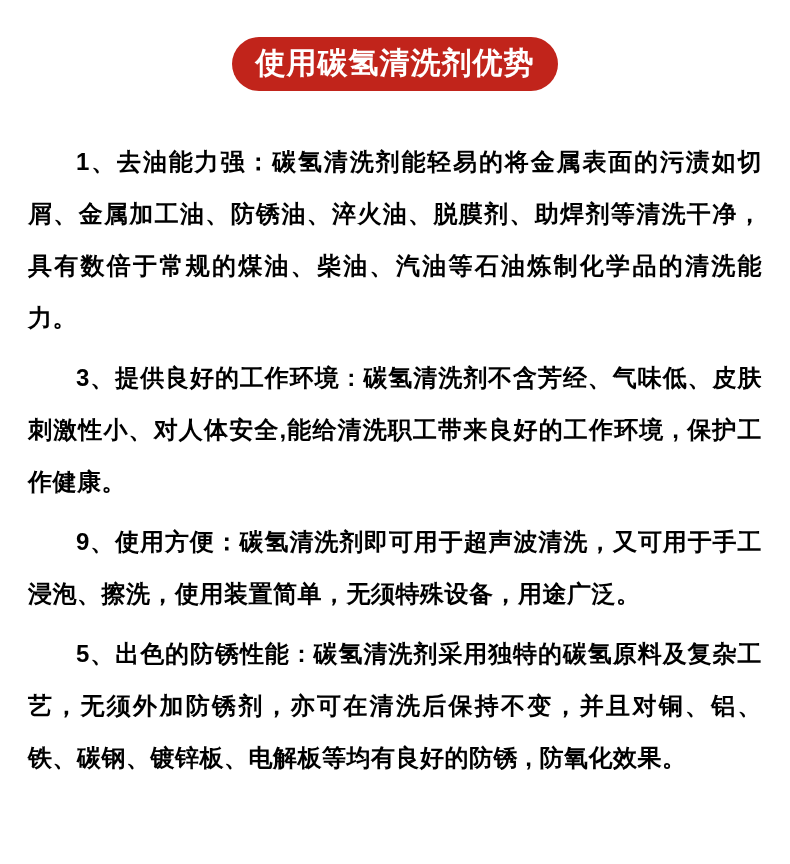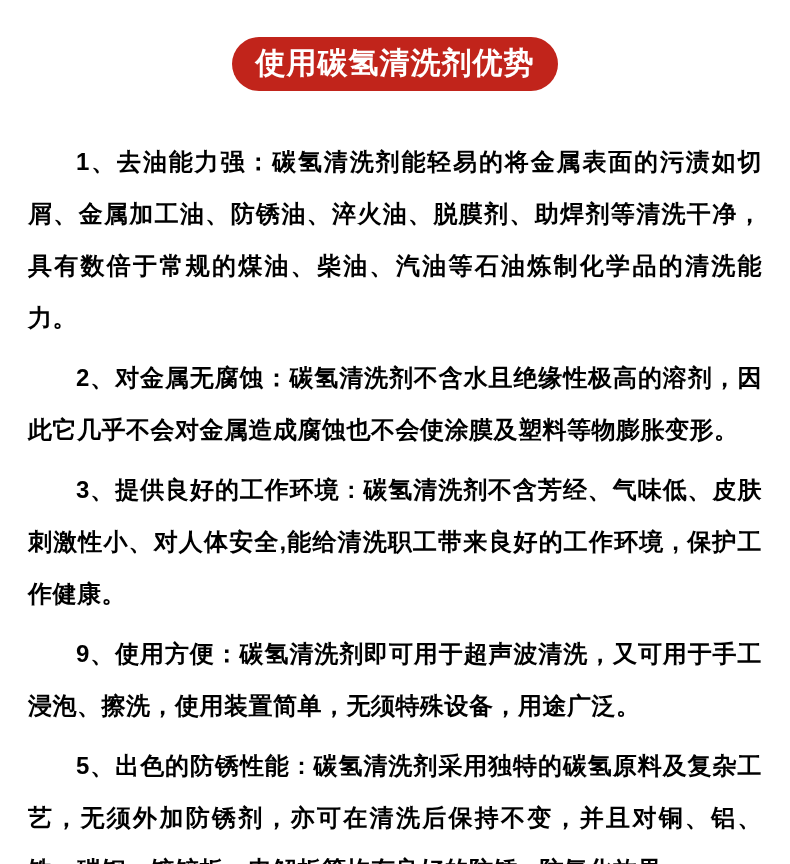--- a/index.html
+++ b/index.html
@@ -60,19 +60,18 @@
 <body>
 
 <div class="page">
 
   <div class="banner">
     <span class="banner-title">使用碳氢清洗剂优势</span>
   </div>
 
   <div class="content">
     <p class="para">1、去油能力强：碳氢清洗剂能轻易的将金属表面的污渍如切屑、金属加工油、防锈油、淬火油、脱膜剂、助焊剂等清洗干净，具有数倍于常规的煤油、柴油、汽油等石油炼制化学品的清洗能力。</p>
-    <p class="para">2、对金属无腐蚀：碳氢清洗剂不含水且绝缘性极高的溶剂，因此它几乎不会对金属造成腐蚀也不会使涂膜及塑料等物膨胀变形。</p>
     <p class="para">3、提供良好的工作环境 : 碳氢清洗剂不含芳经、气味低、皮肤刺激性小、对人体安全,能给清洗职工带来良好的工作环境 , 保护工作健康。</p>
     <p class="para">9、使用方便：碳氢清洗剂即可用于超声波清洗，又可用于手工浸泡、擦洗，使用装置简单，无须特殊设备，用途广泛。</p>
     <p class="para">5、出色的防锈性能 : 碳氢清洗剂采用独特的碳氢原料及复杂工艺，无须外加防锈剂，亦可在清洗后保持不变，并且对铜、铝、铁、碳钢、镀锌板、电解板等均有良好的防锈 , 防氧化效果。</p>
   </div>
 
 </div>
 
 </body></html>

